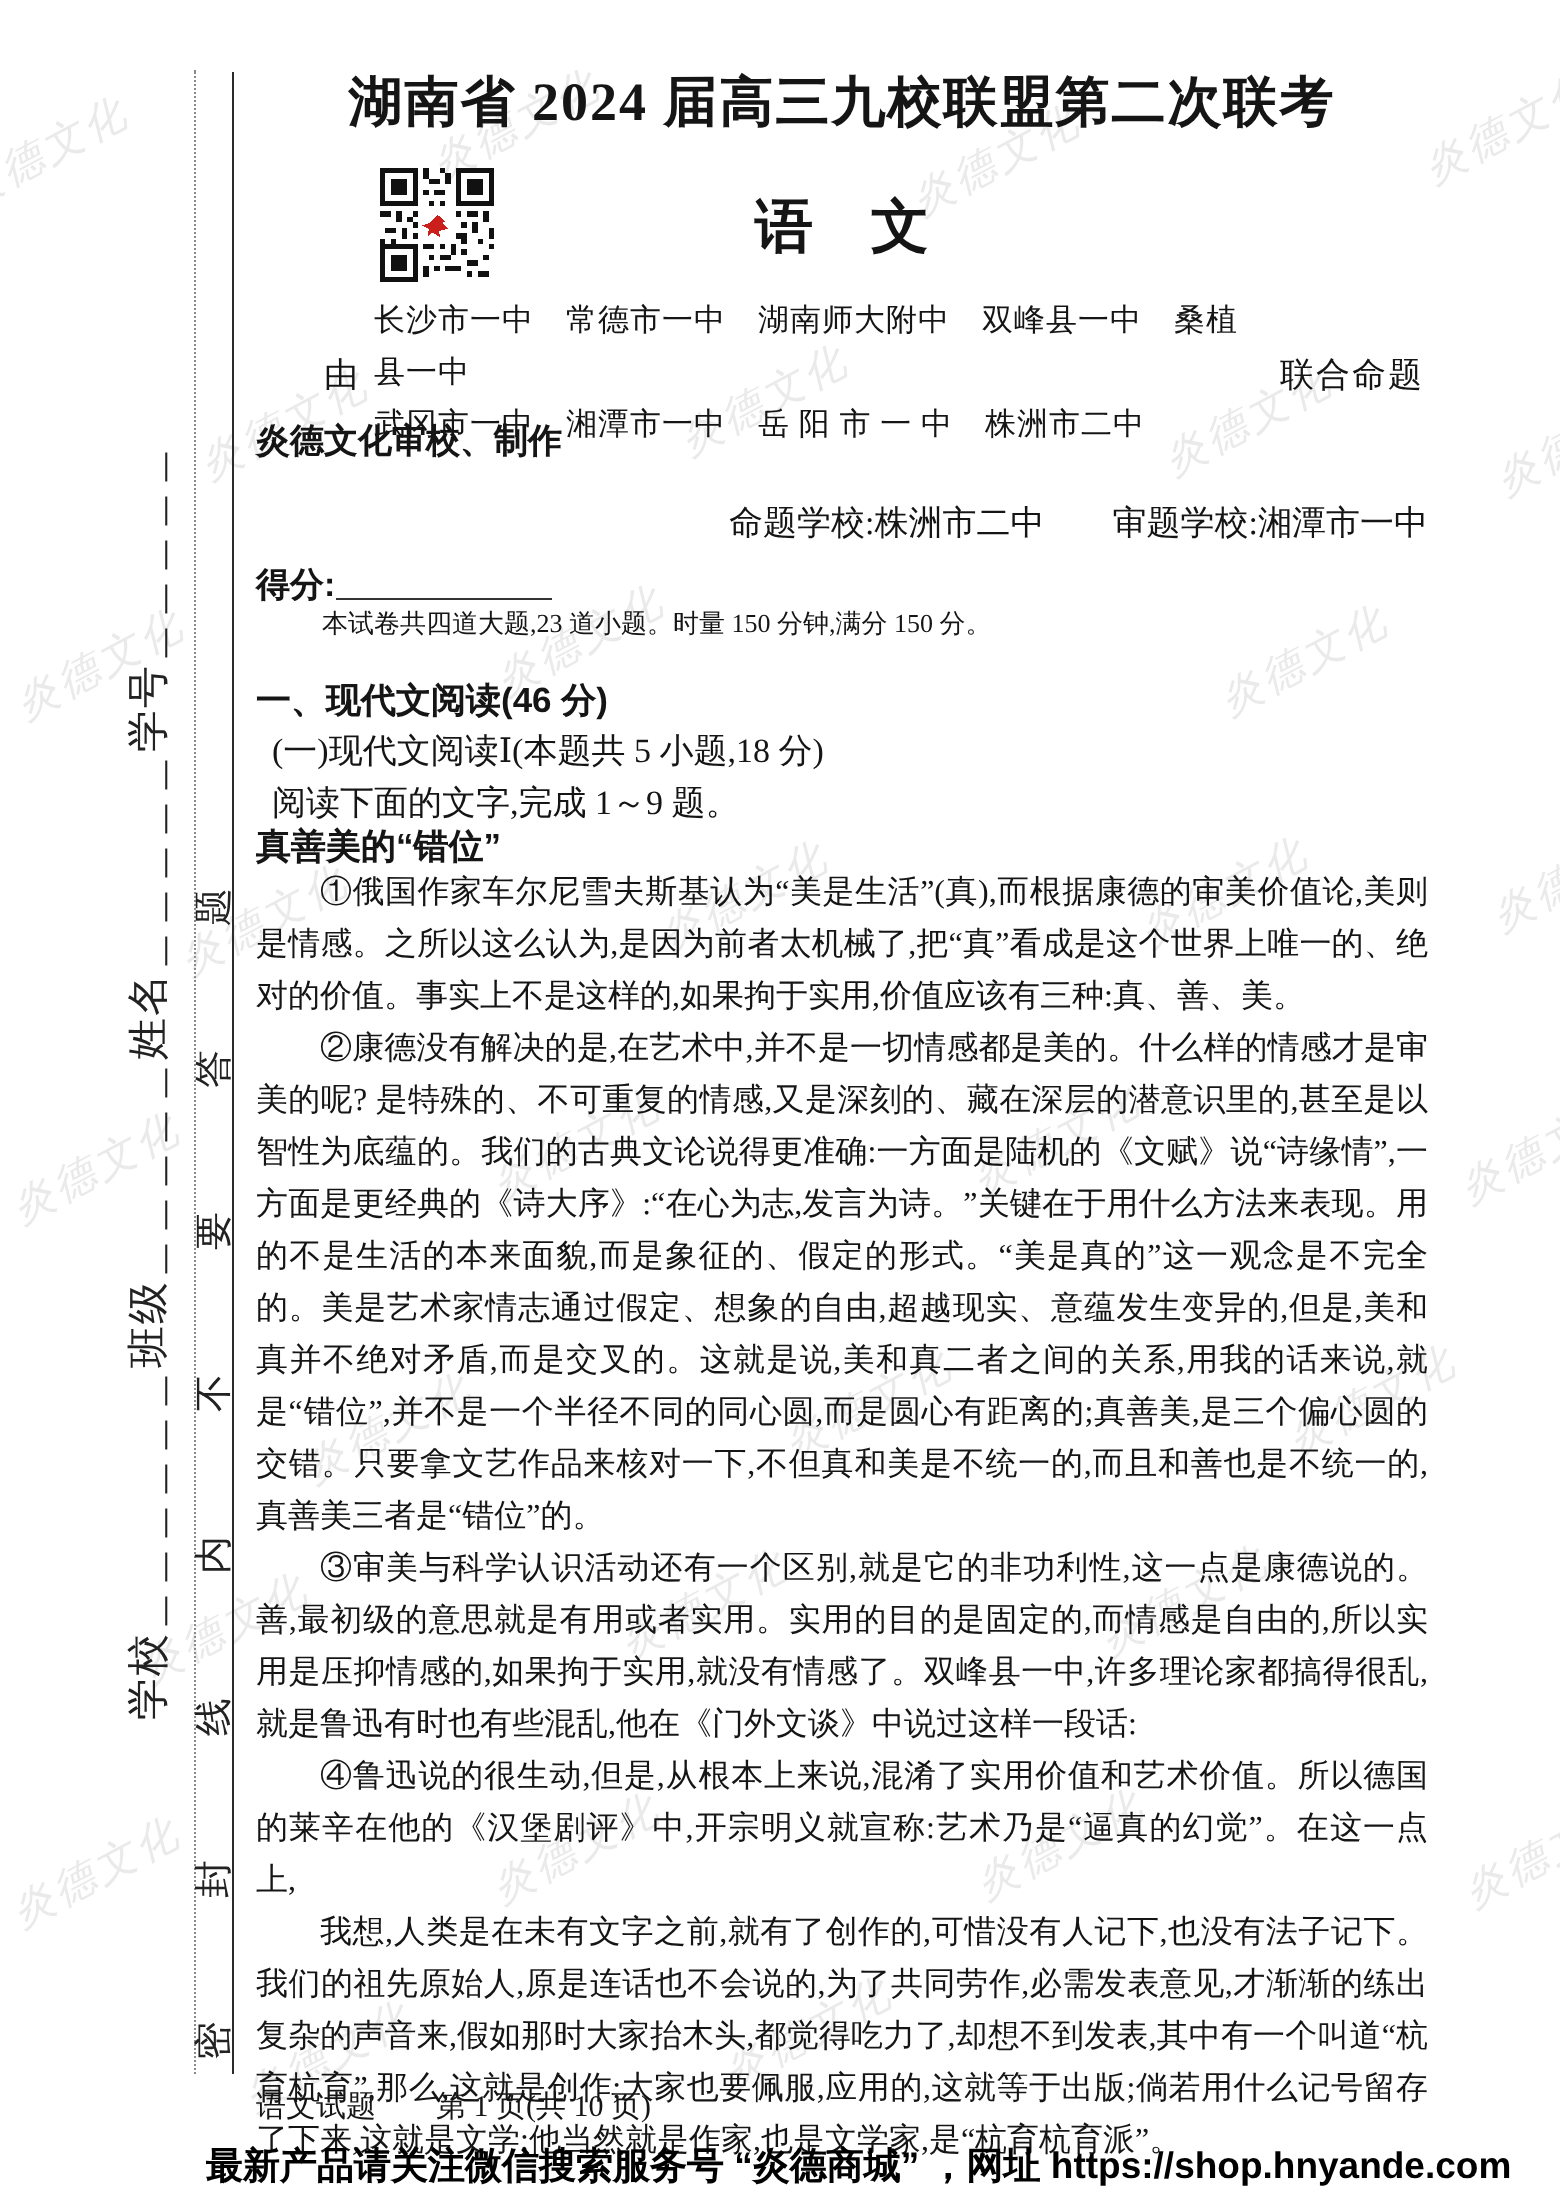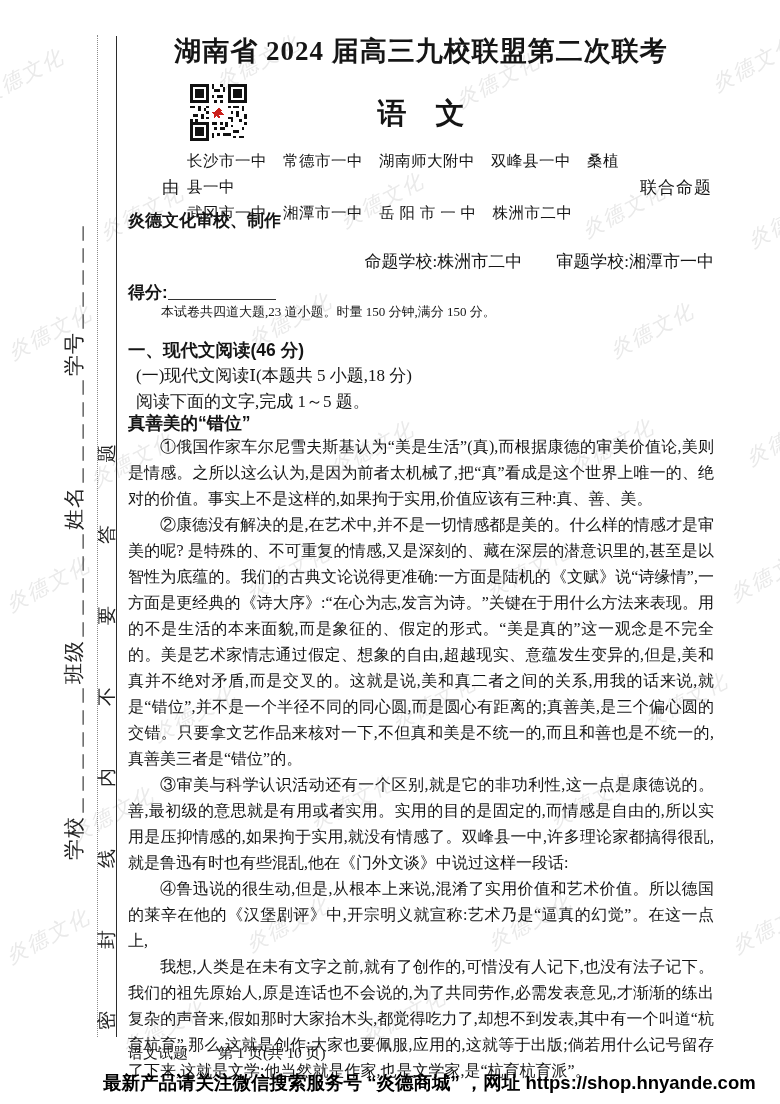--- a/index.html
+++ b/index.html
@@ -132,21 +132,21 @@
     <div class="abs score-row">
       <span>得分:</span><span class="score-line"></span>
     </div>
 
     <div class="abs paper-info">本试卷共四道大题,23 道小题。时量 150 分钟,满分 150 分。</div>
 
     <div class="abs sec-heading">一、现代文阅读(46 分)</div>
 
     <div class="abs sec-part">(一)现代文阅读Ⅰ(本题共 5 小题,18 分)</div>
 
-    <div class="abs sec-inst">阅读下面的文字,完成 1～5 题。</div>
+    <div class="abs sec-inst">阅读下面的文字,完成 1～9 题。</div>
 
     <div class="abs passage-title">真善美的“错位”</div>
 
     <div class="abs passage">
       <p>①俄国作家车尔尼雪夫斯基认为“美是生活”(真),而根据康德的审美价值论,美则是情感。之所以这么认为,是因为前者太机械了,把“真”看成是这个世界上唯一的、绝对的价值。事实上不是这样的,如果拘于实用,价值应该有三种:真、善、美。</p>
       <p>②康德没有解决的是,在艺术中,并不是一切情感都是美的。什么样的情感才是审美的呢? 是特殊的、不可重复的情感,又是深刻的、藏在深层的潜意识里的,甚至是以智性为底蕴的。我们的古典文论说得更准确:一方面是陆机的《文赋》说“诗缘情”,一方面是更经典的《诗大序》:“在心为志,发言为诗。”关键在于用什么方法来表现。用的不是生活的本来面貌,而是象征的、假定的形式。“美是真的”这一观念是不完全的。美是艺术家情志通过假定、想象的自由,超越现实、意蕴发生变异的,但是,美和真并不绝对矛盾,而是交叉的。这就是说,美和真二者之间的关系,用我的话来说,就是“错位”,并不是一个半径不同的同心圆,而是圆心有距离的;真善美,是三个偏心圆的交错。只要拿文艺作品来核对一下,不但真和美是不统一的,而且和善也是不统一的,真善美三者是“错位”的。</p>
       <p>③审美与科学认识活动还有一个区别,就是它的非功利性,这一点是康德说的。善,最初级的意思就是有用或者实用。实用的目的是固定的,而情感是自由的,所以实用是压抑情感的,如果拘于实用,就没有情感了。双峰县一中,许多理论家都搞得很乱,就是鲁迅有时也有些混乱,他在《门外文谈》中说过这样一段话:</p>
       <p>④鲁迅说的很生动,但是,从根本上来说,混淆了实用价值和艺术价值。所以德国的莱辛在他的《汉堡剧评》中,开宗明义就宣称:艺术乃是“逼真的幻觉”。在这一点上,</p>
       <p>我想,人类是在未有文字之前,就有了创作的,可惜没有人记下,也没有法子记下。我们的祖先原始人,原是连话也不会说的,为了共同劳作,必需发表意见,才渐渐的练出复杂的声音来,假如那时大家抬木头,都觉得吃力了,却想不到发表,其中有一个叫道“杭育杭育”,那么,这就是创作;大家也要佩服,应用的,这就等于出版;倘若用什么记号留存了下来,这就是文学;他当然就是作家,也是文学家,是“杭育杭育派”。</p>
     </div>

